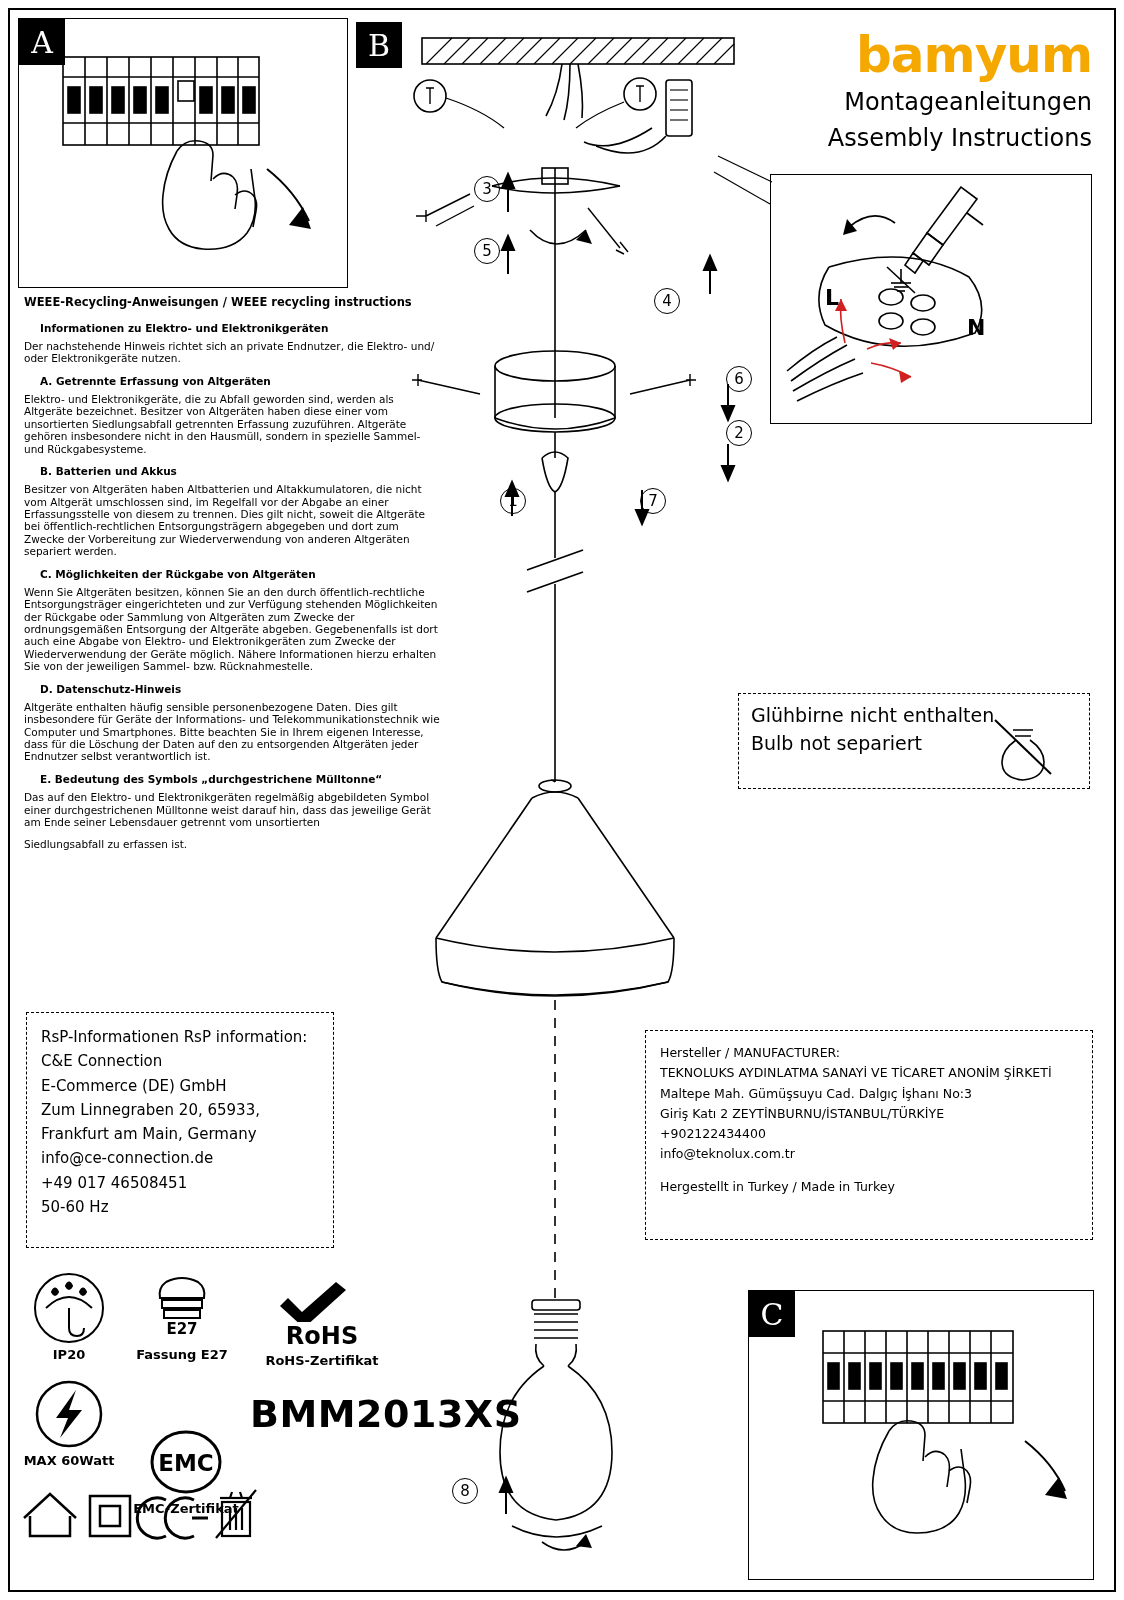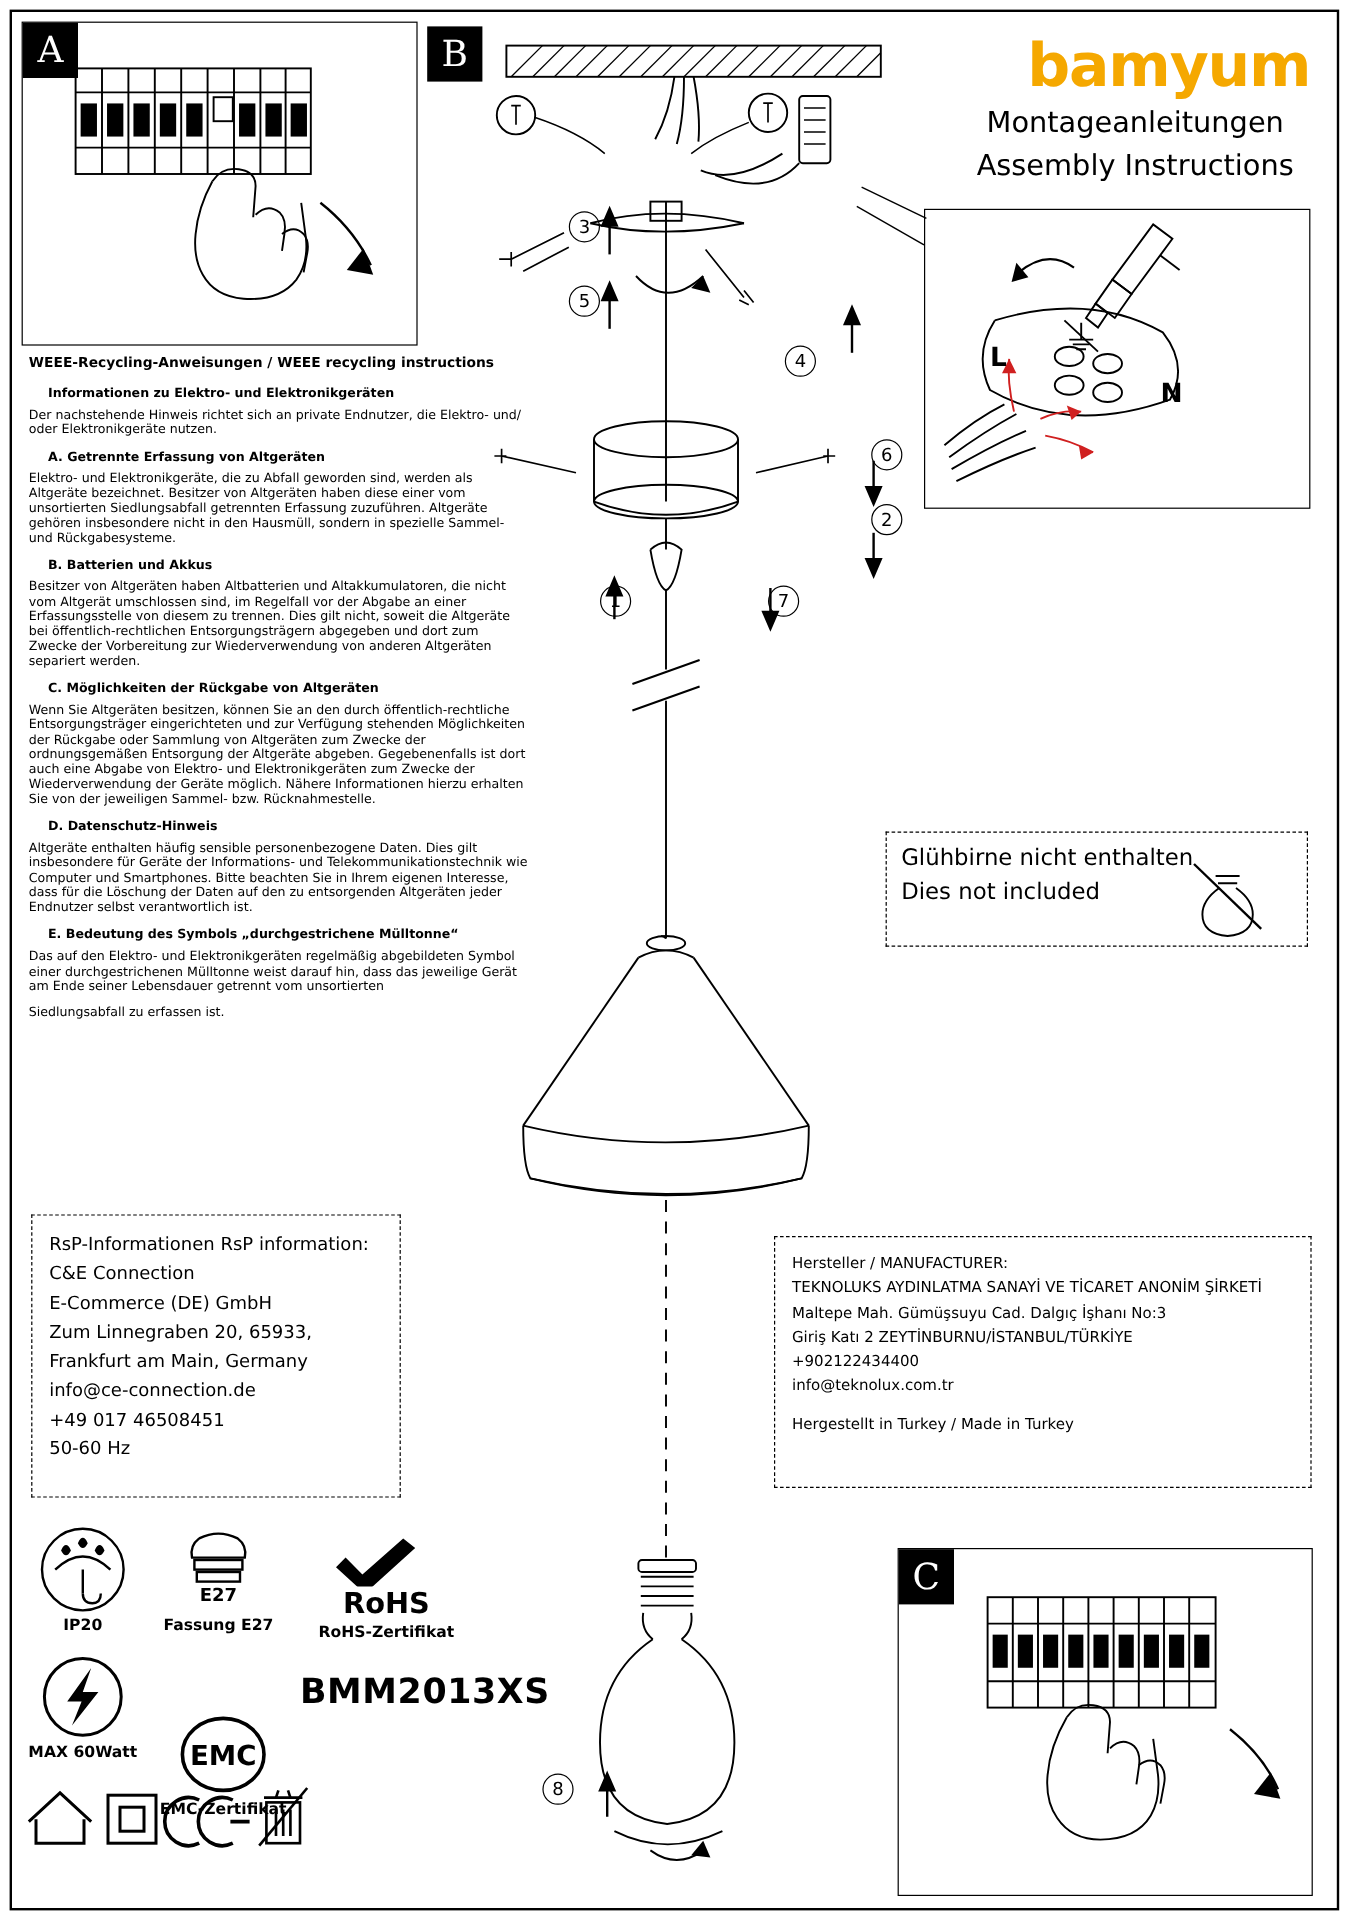--- a/index.html
+++ b/index.html
@@ -66,38 +66,38 @@
     padding: 12px 14px;
     font-size: 12.5px; line-height: 1.62;
   }
   #manu .gap { height: 12px; }
   .cert-cell { position: absolute; text-align: center; font-size: 13px; font-weight: bold; }
   .cert-label { margin-top: 3px; }
 
   
   #model {
     left: 250px; top: 1392px;
-    font-size: 29px; font-weight: bold;
+    font-size: 38px; font-weight: bold;
     letter-spacing: 0.5px;
   }
 
   
   #bulbbox {
     left: 738px; top: 693px; width: 352px; height: 96px;
     padding: 8px 12px;
     font-size: 19px; line-height: 1.45;
   }
 
   
   #brand { left: 800px; top: 30px; width: 292px; text-align: right; }
   #brand .logo {
     font-size: 50px; font-weight: bold; color: #F5A800;
     letter-spacing: -1px; line-height: 1; font-family: "DejaVu Sans", sans-serif;
   }
-  #brand .sub { font-size: 24px; line-height: 1.18; margin-top: 8px; color:#000;text-align:center; }
+  #brand .sub { font-size: 24px; line-height: 1.18; margin-top: 8px; color:#000; }
 
   
   #badge-b { left: 356px; top: 22px; }
   #panel-c { left: 748px; top: 1290px; width: 346px; height: 290px; }
   #panel-c .badge { position: absolute; left: 0; top: 0; }
 
   
   #inset {
     left: 770px; top: 174px; width: 322px; height: 250px;
   }
@@ -385,21 +385,21 @@
   </div>
   <svg class="abs" style="left:700px; top:150px;" width="90" height="60" viewBox="0 0 90 60">
     <g stroke="#000" stroke-width="1.2" fill="none">
       <line x1="18" y1="6" x2="72" y2="32"></line>
       <line x1="14" y1="22" x2="70" y2="54"></line>
     </g>
   </svg>
 
   <div class="abs dash" id="bulbbox">
     <div>Glühbirne nicht enthalten</div>
-    <div>Dies not included</div>
+    <div>Bulb not separiert</div>
     <svg class="abs" style="left:244px; top:18px;" width="80" height="70" viewBox="0 0 80 70">
       <g fill="none" stroke="#000" stroke-width="1.6">
         <path d="M30 18 l20 0 M32 24 l16 0"></path>
         <path d="M33 28 q-14 10 -14 22 q0 16 21 18 q21 -2 21 -18 q0 -12 -14 -22"></path>
         <line x1="12" y1="8" x2="68" y2="62" stroke-width="2"></line>
       </g>
     </svg>
   </div>
 
   <div class="abs dash" id="rsp">

